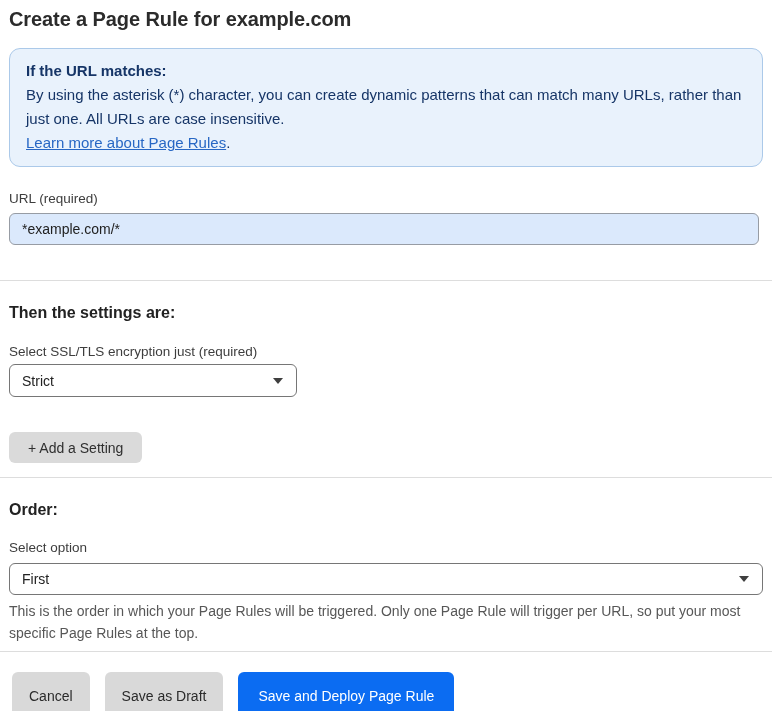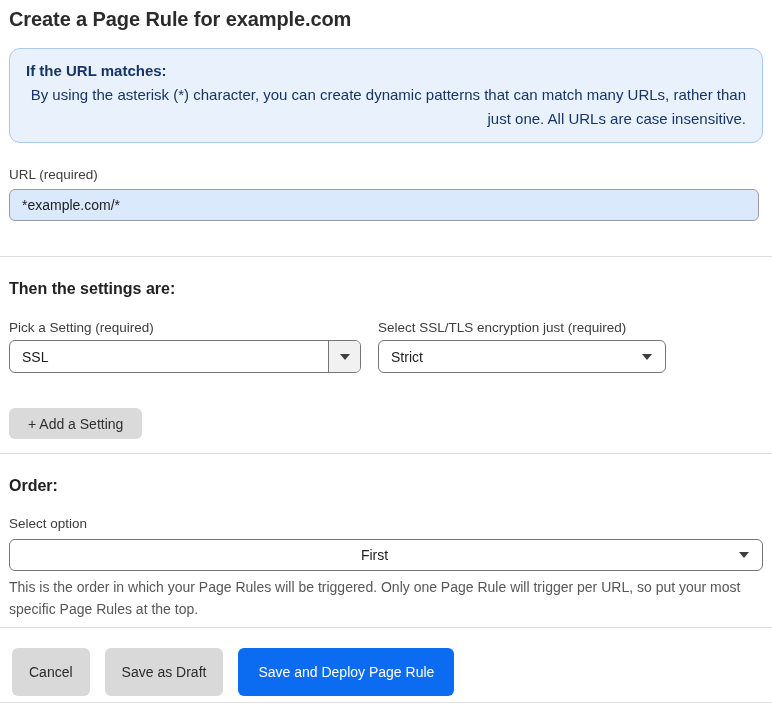--- a/index.html
+++ b/index.html
@@ -14,21 +14,21 @@
 .page-title {
   font-size: 20px; font-weight: 700; color: #2b2b2b;
   margin: 0 0 17px; letter-spacing: -0.1px;
 }
 
 .info-box {
   background: #e9f2fc; border: 1px solid #abc9e9; border-radius: 11px;
   padding: 10px 16px 11px; color: #163567; font-size: 15px; line-height: 24px;
 }
 .info-heading { font-weight: 700; margin: 0; }
-.info-body { margin: 0; text-align: right; }
+.info-body { margin: 0; }
 .info-link { color: #2767c4; text-decoration: underline; cursor: pointer; }
 
 .field-label { font-size: 13.5px; color: #3d3d3d; margin: 24px 0 0; }
 
 .url-input {
   margin-top: 7px; width: 750px; height: 32px; display: block;
   background: #dbe9fc; border: 1px solid #979ca4; border-radius: 6px;
   padding: 0 12px; font-size: 14px; color: #222;
   font-family: "Liberation Sans", sans-serif;
 }
@@ -61,60 +61,52 @@
   border-top: 6px solid #3f3f3f;
 }
 .select-caret-inline { padding-right: 13px; display: flex; align-items: center; }
 
 .add-setting-btn {
   margin-top: 35px; height: 31px; padding: 0 19px;
   background: #dadada; color: #2f2f2f; border: none; border-radius: 6px;
   font-size: 14px; font-family: "Liberation Sans", sans-serif; cursor: pointer;
 }
 
-.order-select { margin-top: 8px; height: 32px; text-align: center; }
+.order-select { margin-top: 8px; height: 32px; }
 .help-text { font-size: 14px; color: #575757; line-height: 22px; margin: 5px 0 0; max-width: 752px; }
 
 .actions { display: flex; gap: 15px; margin: 20px 0 0 3px; }
 .btn {
   height: 48px; border: none; border-radius: 6px; font-size: 14px;
   font-family: "Liberation Sans", sans-serif; cursor: pointer;
 }
 .btn-gray { background: #d9d9d9; color: #2b2b2b; padding: 0 17px; }
 .btn-primary { background: #0b6cf2; color: #ffffff; padding: 16px 20px; border-radius: 6px; }
 </style>
 </head>
 <body>
 
 <div class="page">
 
   <h1 class="page-title">Create a Page Rule for example.com</h1>
 
   <div class="info-box">
     <p class="info-heading">If the URL matches:</p>
     <p class="info-body">By using the asterisk (*) character, you can create dynamic patterns that can match many URLs, rather than just one. All URLs are case insensitive.</p>
+    <p class="info-body"><a class="info-link">Learn more about Page Rules</a><span>.</span></p>
   </div>
 
   <p class="field-label">URL (required)</p>
   <input class="url-input" type="text" value="*example.com/*" style="">
 
   <hr class="divider">
 
   <h2 class="section-heading">Then the settings are:</h2>
 
   <div class="settings-row">
-    <div class="col-setting">
-      <p class="select-label">Pick a Setting (required)</p>
-      <div class="select">
-        <span class="select-value">SSL</span>
-        <span class="select-caret-btn">
-          <span class="caret"></span>
-        </span>
-      </div>
-    </div>
     <div class="col-mode">
       <p class="select-label">Select SSL/TLS encryption just (required)</p>
       <div class="select">
         <span class="select-value">Strict</span>
         <span class="select-caret-inline">
           <span class="caret"></span>
         </span>
       </div>
     </div>
   </div>

